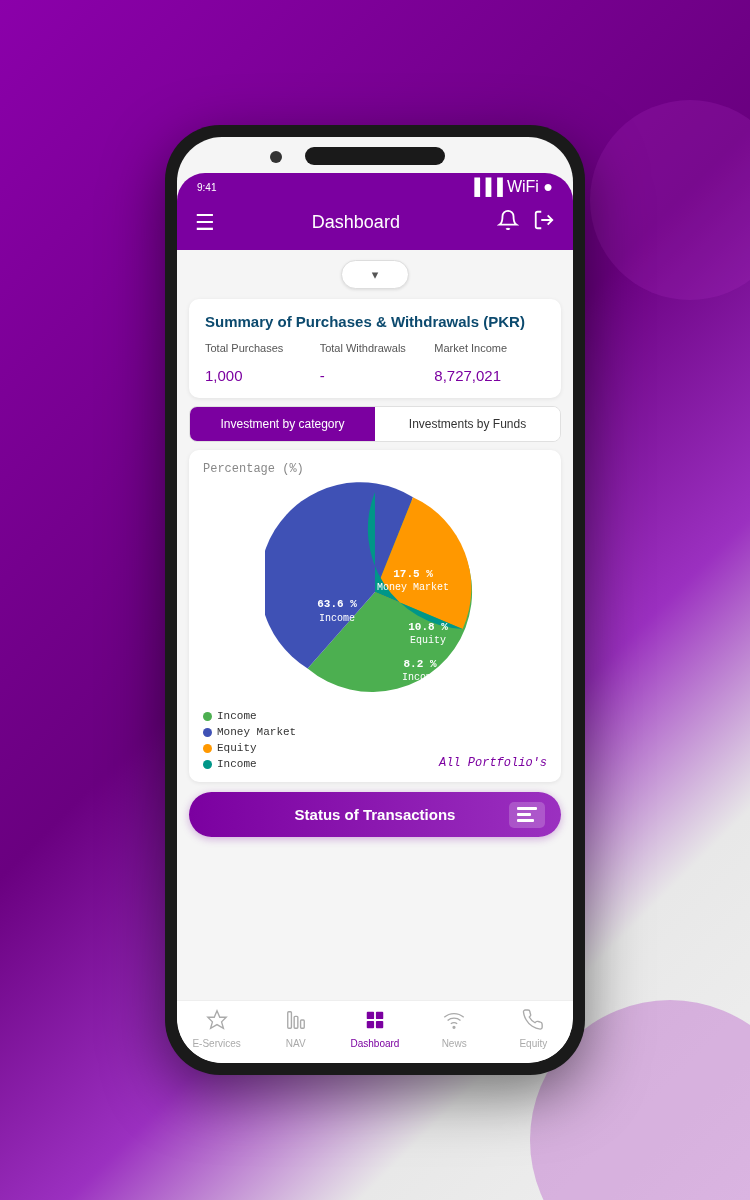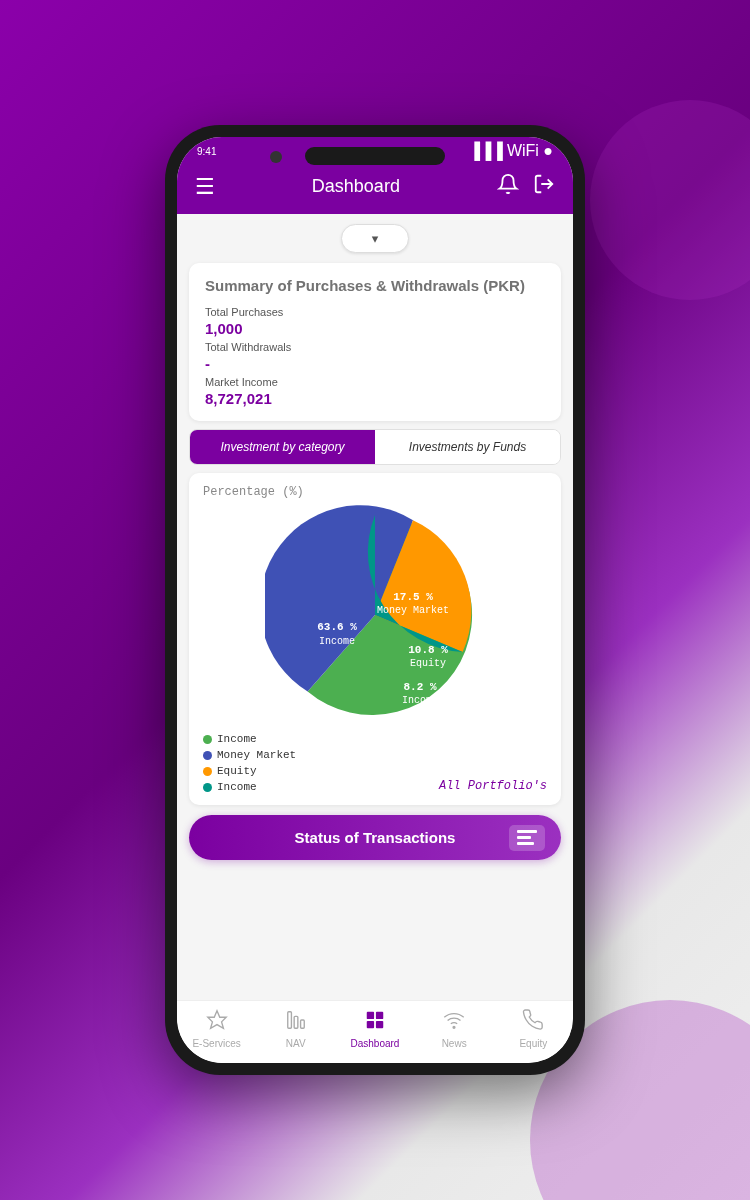--- a/index.html
+++ b/index.html
@@ -55,20 +55,21 @@
     }
     
     .status-bar {
       height: 28px;
       background: #7B00A0;
       display: flex;
       align-items: center;
       justify-content: space-between;
       padding: 0 20px;
       border-radius: 45px 45px 0 0;
+      margin-top: 36px;
     }
     
     .header {
       background: #7B00A0;
       padding: 8px 18px 14px;
       display: flex;
       align-items: center;
       justify-content: space-between;
     }
     .header-icon {
@@ -117,65 +118,64 @@
     .summary-section {
       background: white;
       margin: 4px 12px;
       border-radius: 10px;
       padding: 14px 16px;
       box-shadow: 0 1px 4px rgba(0,0,0,0.08);
     }
     .summary-title {
       font-size: 15px;
       font-weight: 600;
-      color: #737373;
+      color: #0c4a6e;
     }
     .summary-subtitle {
       font-size: 11px;
       color: #888;
       margin-top: 2px;
     }
     .summary-grid {
       display: grid;
-      grid-template-columns: 1fr;
+      grid-template-columns: 1fr 1fr 1fr;
       margin-top: 12px;
       gap: 4px;
     }
     .summary-col {
       display: flex;
       flex-direction: column;
       align-items: flex-start;
     }
     .summary-label {
       font-size: 11px;
       color: #555;
     }
     .summary-value {
       font-size: 15px;
-      font-weight: 700;
+      font-weight: 400;
       color: #7B00A0;
-      margin-top: 2px;
+      margin-top: 13px;
     }
     
     .tabs-container {
       display: flex;
       margin: 8px 12px;
       border-radius: 8px;
       overflow: hidden;
       border: 1px solid #e0e0e0;
       background: white;
     }
     .tab {
       flex: 1;
       padding: 10px 4px;
       text-align: center;
       font-size: 12px;
       font-weight: 500;
       cursor: pointer;
-      font-style: italic;
     }
     .tab.active {
       background: #7B00A0;
       color: white;
     }
     .tab.inactive {
       background: white;
       color: #333;
     }
     

